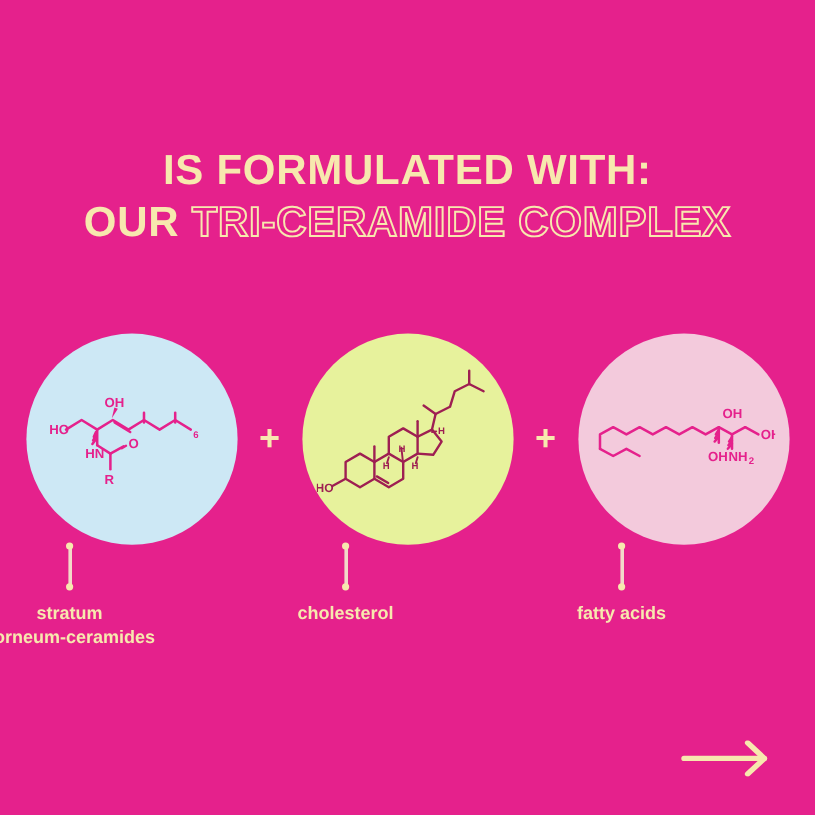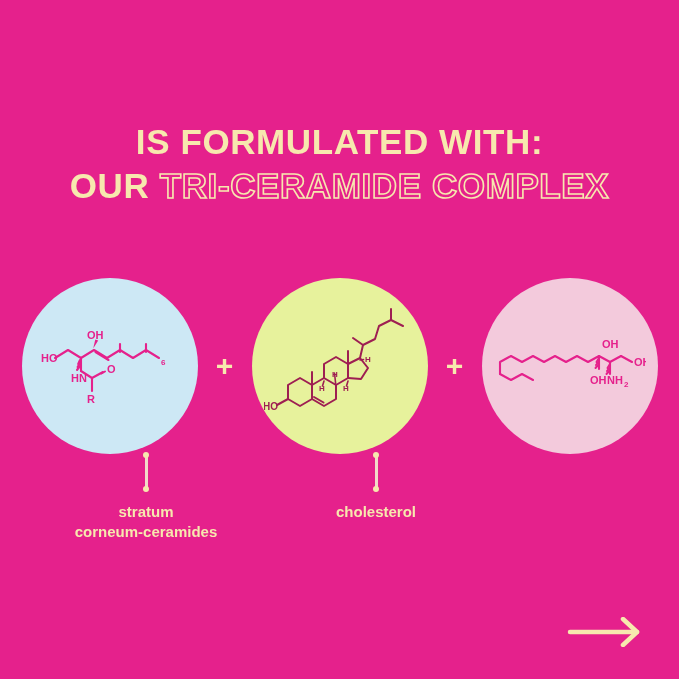--- a/index.html
+++ b/index.html
@@ -258,20 +258,24 @@
 
   <div class="label-spacer"></div>
 
   <div class="label-cell">
     <div class="connector"></div>
     <div class="ing-label">cholesterol</div>
   </div>
 
   <div class="label-spacer"></div>
 
+  <div class="label-cell">
+    <div class="connector"></div>
+    <div class="ing-label">fatty acids</div>
+  </div>
 
 </div>
 
 <div id="next-arrow">
   <svg width="76" height="30" viewBox="0 0 76 30">
     <g fill="none" stroke="#f7e8ae" stroke-width="4.5" stroke-linecap="round" stroke-linejoin="round">
       <path d="M3 15 L70 15"></path>
       <path d="M56 2 L70 15 L56 28"></path>
     </g>
   </svg>

